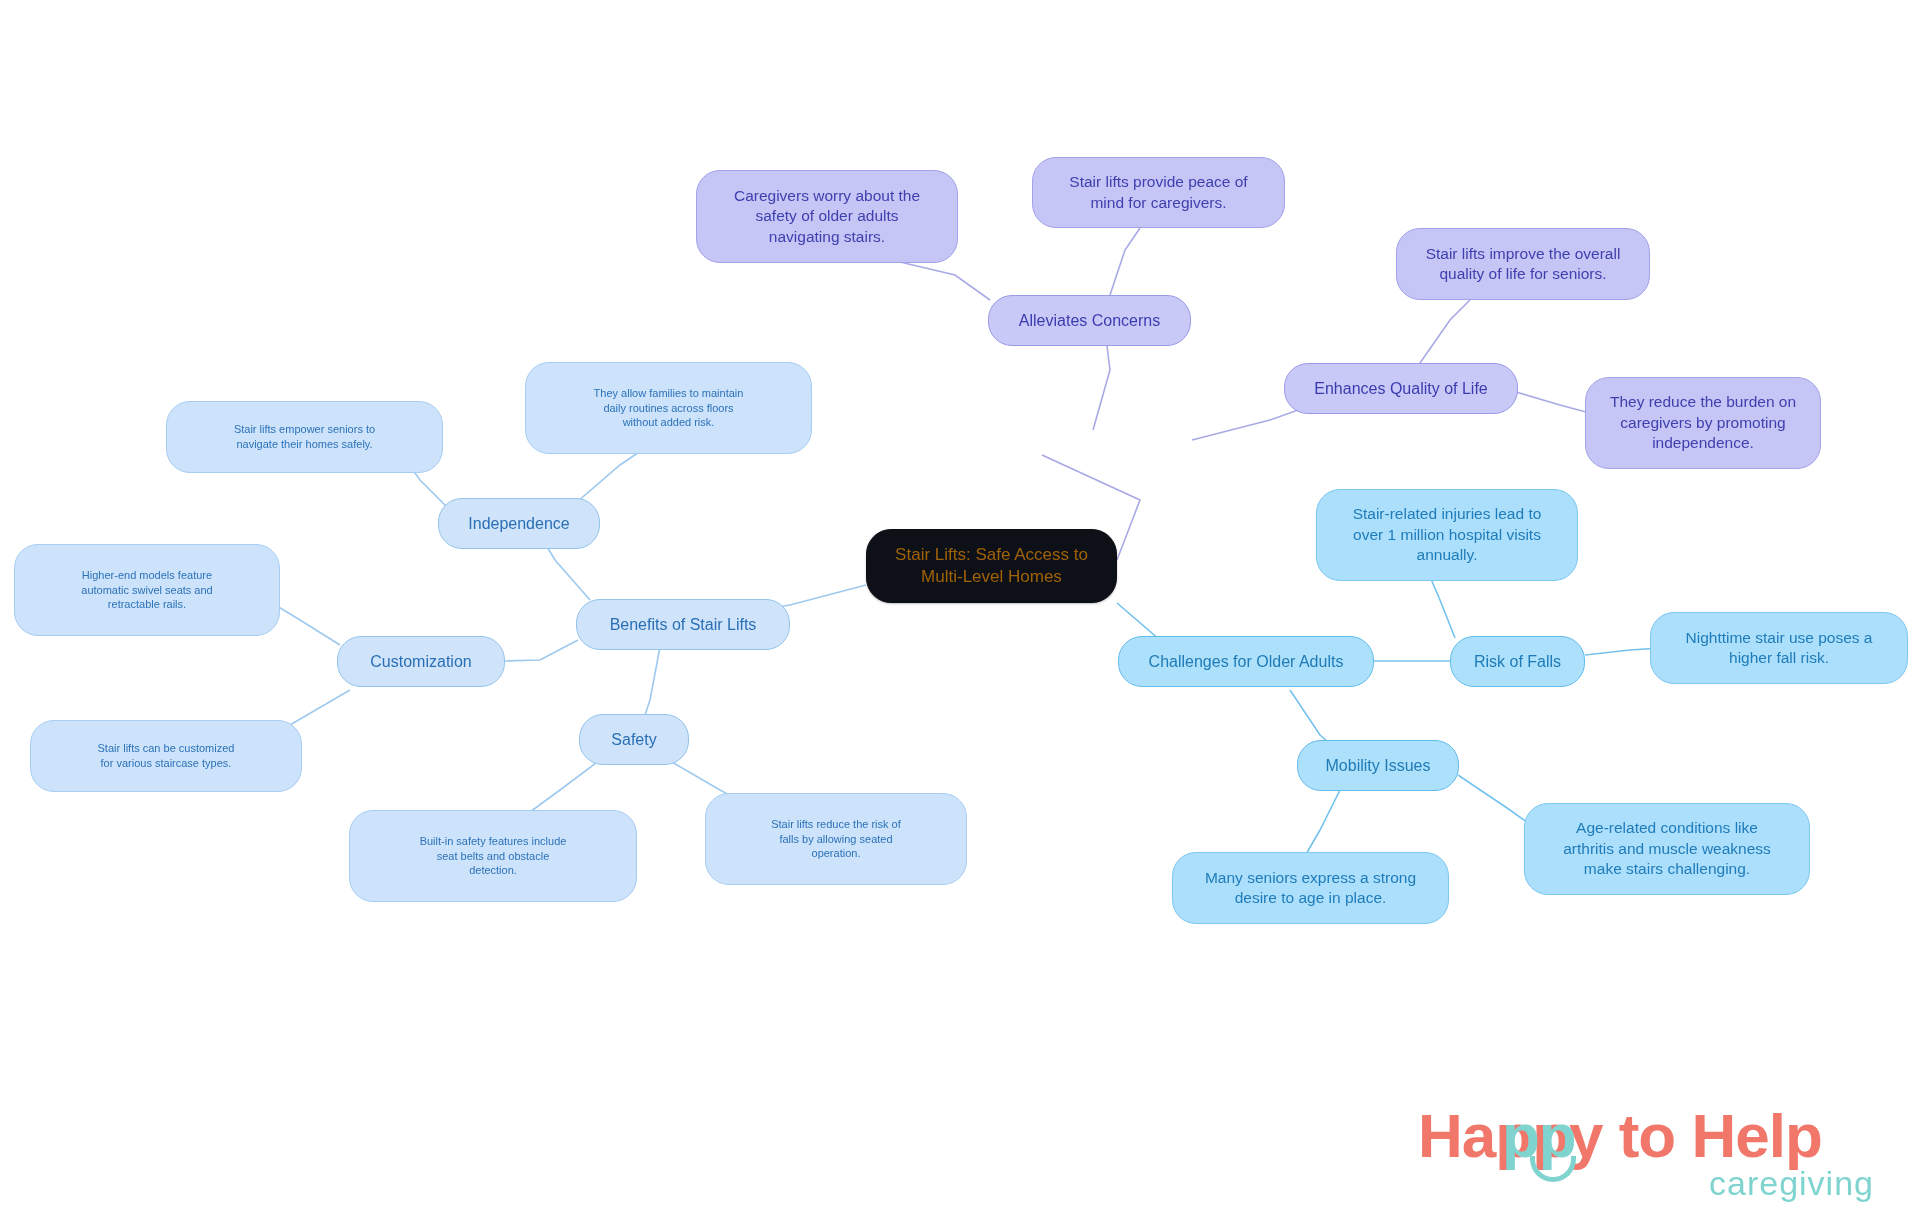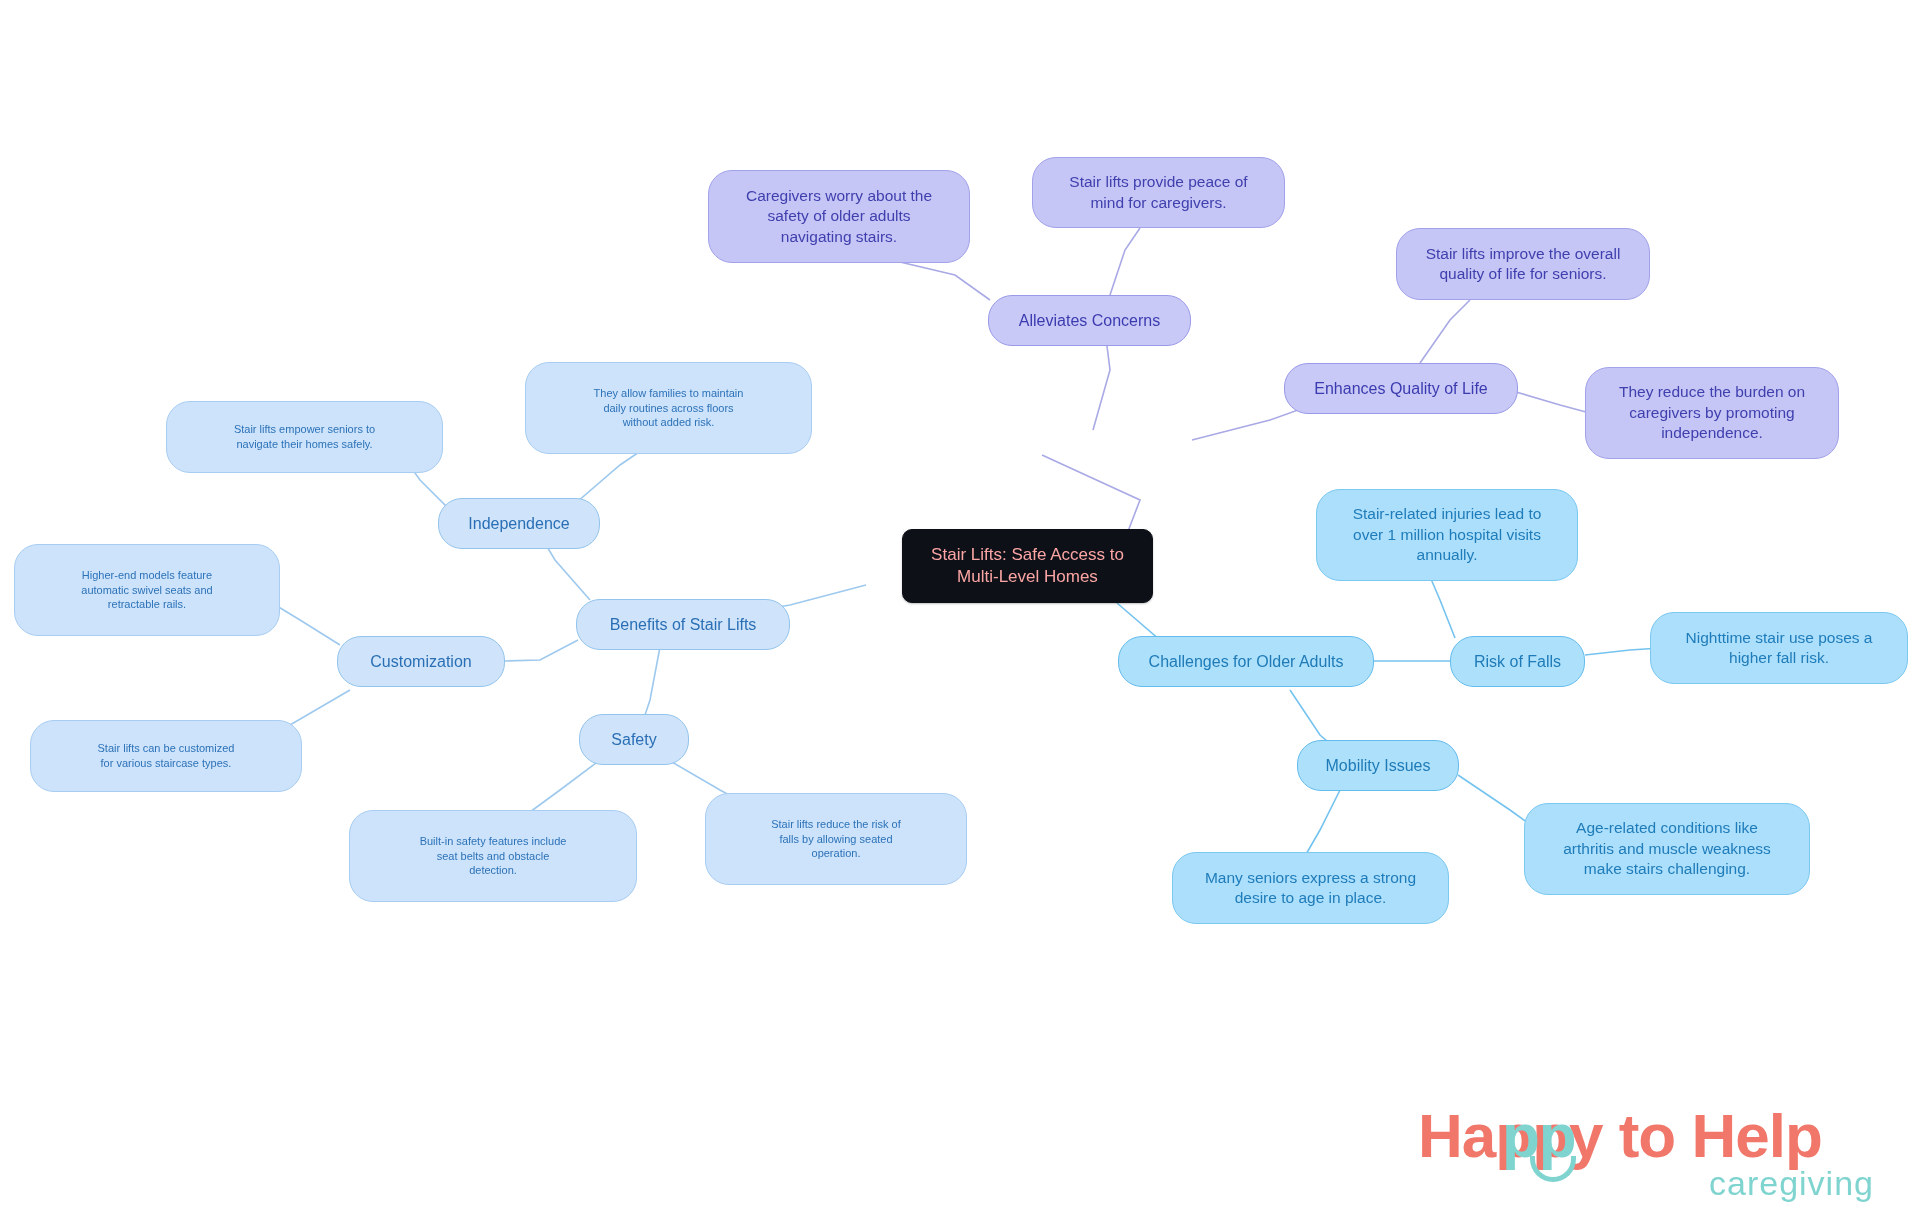--- a/index.html
+++ b/index.html
@@ -33,25 +33,24 @@
     border-style: solid;
     line-height: 1.32;
     padding: 6px 14px;
     white-space: pre-line;
   }
 
   
   .n-root {
     background: #0d1117;
     border-color: #0d1117;
-    color: #fca5a5;
+    color: #a16207;
     font-size: 17px;
-    border-radius: 10px;
+    border-radius: 25px;
     box-shadow: 0 1px 2px rgba(0,0,0,.25);
-    margin-left: 36px;
   }
 
   
   .n-purple-b {           
     background: #c9c9f7;
     border-color: #9a9ae8;
     color: #3b3bb0;
     font-size: 16px;
   }
   .n-purple-l {           
@@ -179,33 +178,33 @@
     <path d="M600,760 L560,790 L530,812" stroke="#9ec9ee" stroke-width="1.6" fill="none"></path>
     <path d="M665,758 L720,790 L760,812" stroke="#9ec9ee" stroke-width="1.6" fill="none"></path>
   </svg>
 
   <div class="node n-root" style="left:866px; top:529px; width:251px; height:74px;">Stair Lifts: Safe Access to
 Multi-Level Homes</div>
 
 
   <div class="node n-purple-b" style="left:988px; top:295px; width:203px; height:51px;">Alleviates Concerns</div>
 
-  <div class="node n-purple-l" style="left:696px; top:170px; width:262px; height:93px;margin-left:12px;">Caregivers worry about the
+  <div class="node n-purple-l" style="left:696px; top:170px; width:262px; height:93px;">Caregivers worry about the
 safety of older adults
 navigating stairs.</div>
 
   <div class="node n-purple-l" style="left:1032px; top:157px; width:253px; height:71px;">Stair lifts provide peace of
 mind for caregivers.</div>
 
   <div class="node n-purple-b" style="left:1284px; top:363px; width:234px; height:51px;">Enhances Quality of Life</div>
 
   <div class="node n-purple-l" style="left:1396px; top:228px; width:254px; height:72px;text-align:center;">Stair lifts improve the overall
 quality of life for seniors.</div>
 
-  <div class="node n-purple-l" style="left:1585px; top:367px; width:254px; height:92px;">They reduce the burden on
+  <div class="node n-purple-l" style="left:1585px; top:377px; width:236px; height:92px;">They reduce the burden on
 caregivers by promoting
 independence.</div>
 
   <div class="node n-cyan-b" style="left:1118px; top:636px; width:256px; height:51px;">Challenges for Older Adults</div>
 
   <div class="node n-cyan-b" style="left:1450px; top:636px; width:135px; height:51px;">Risk of Falls</div>
 
   <div class="node n-cyan-l" style="left:1278px; top:489px; width:262px; height:92px;margin-left:38px;">Stair-related injuries lead to
 over 1 million hospital visits
 annually.</div>

